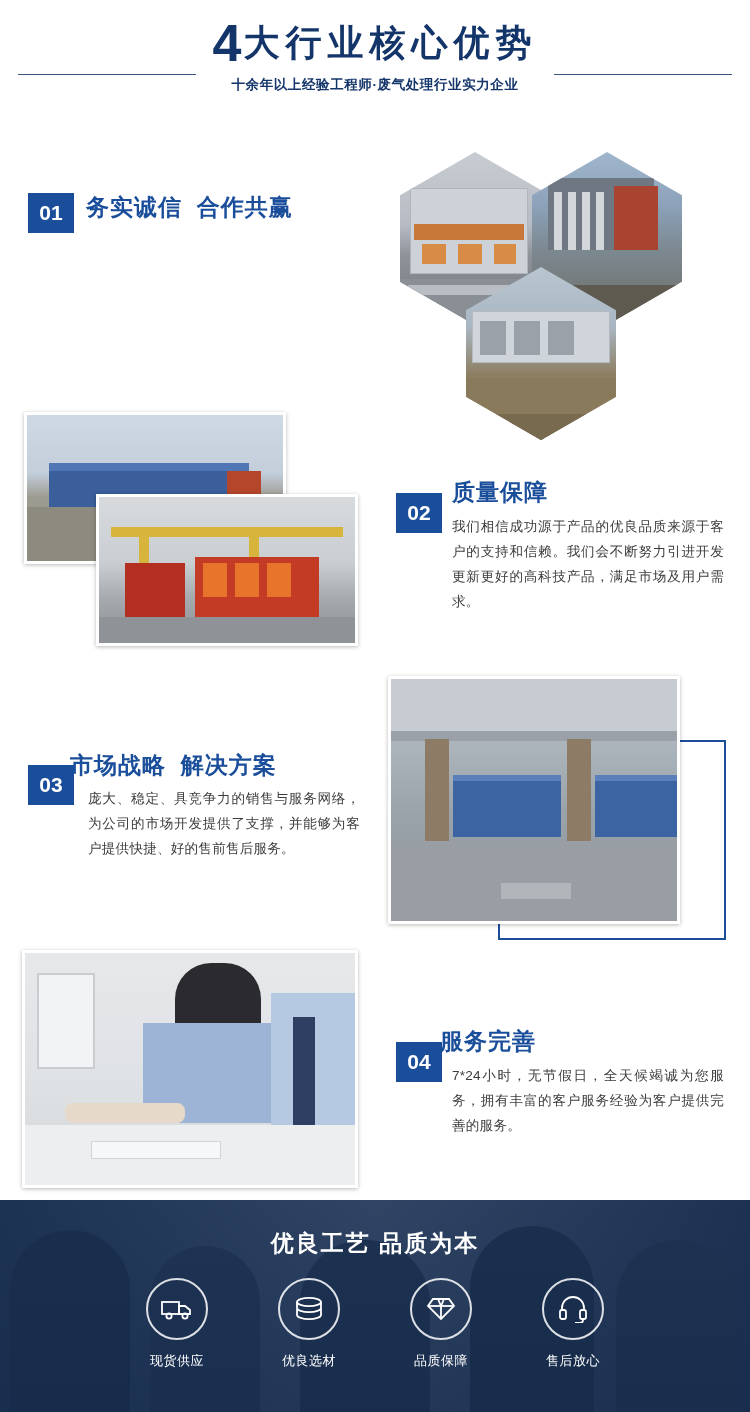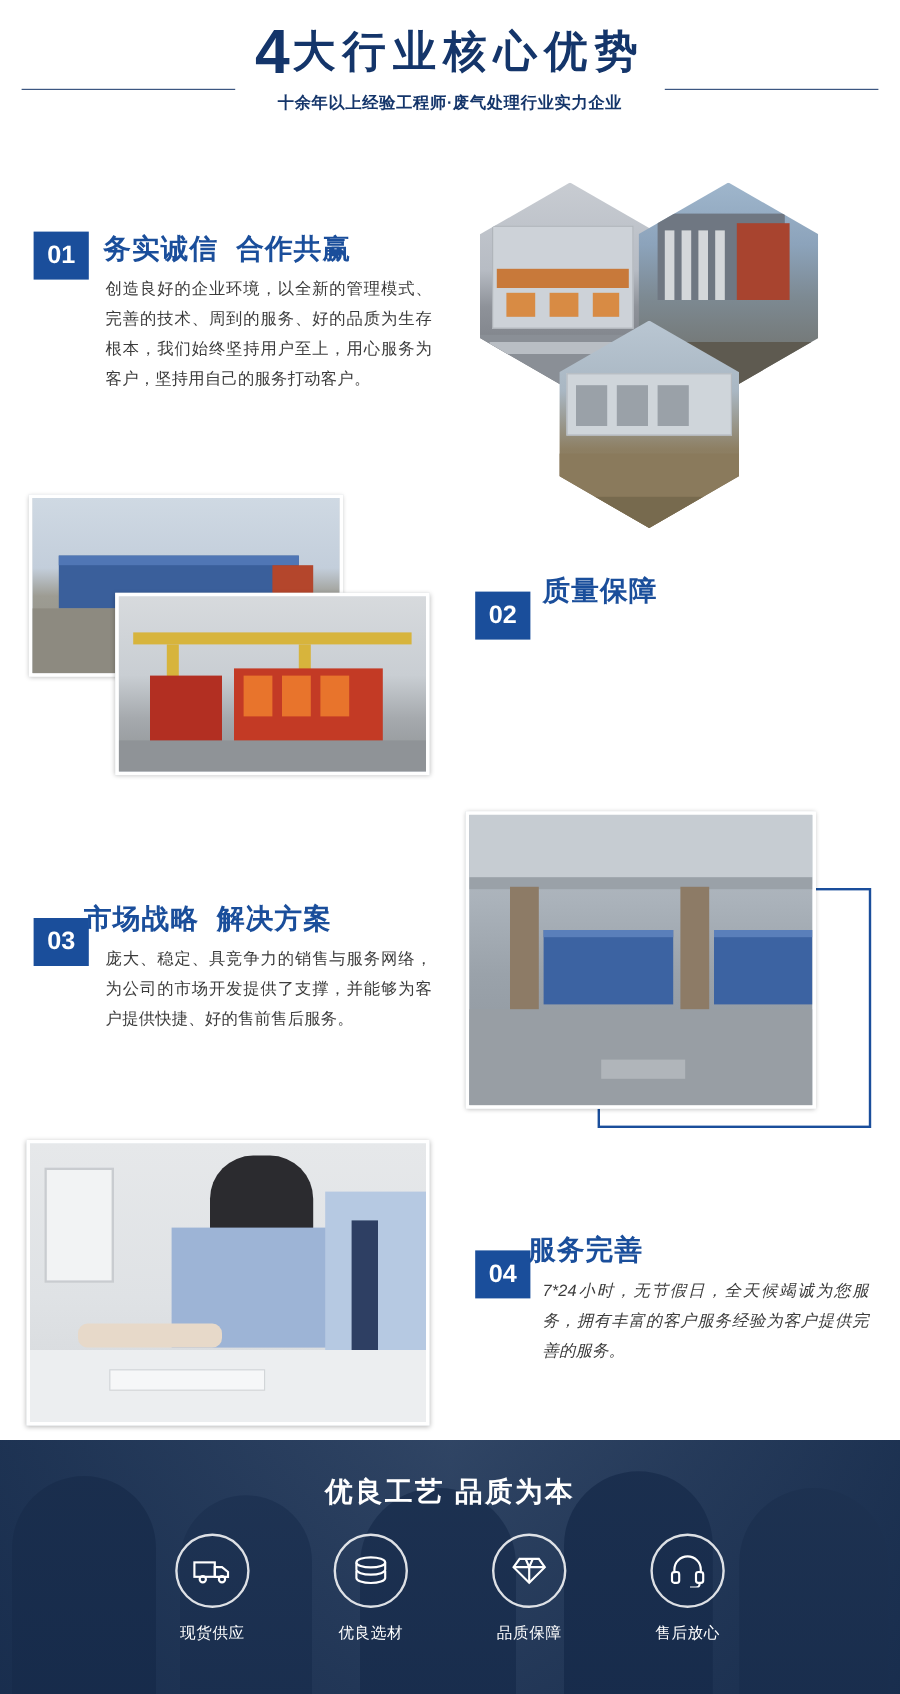--- a/index.html
+++ b/index.html
@@ -166,21 +166,20 @@
     <div class="header-rule rule-left"></div>
     <div class="header-rule rule-right"></div>
     <div class="header-title">
       <span class="num">4</span><span>大行业核心优势</span>
     </div>
     <div class="header-sub">十余年以上经验工程师·废气处理行业实力企业</div>
   </div>
 
   <div class="num-badge" style="left:28px; top:193px;">01</div>
   <div class="block-title" style="left:86px; top:192px;">务实诚信 合作共赢</div>
-  <div class="block-text" style="left:88px; top:228px; width:272px;">创造良好的企业环境，以全新的管理模式、完善的技术、周到的服务、好的品质为生存根本，我们始终坚持用户至上，用心服务为客户，坚持用自己的服务打动客户。</div>
 
   <div class="hex" style="left:400px; top:152px;">
     <div class="hex-inner" style="background:linear-gradient(180deg,#c8ccd2 0%,#b7bcc4 42%,#8e9299 60%,#6f737a 100%);">
       <div style="position:absolute;left:10px;top:36px;width:118px;height:86px;background:#cdd2d8;border:1px solid #b0b5bb;"></div>
       <div style="position:absolute;left:14px;top:72px;width:110px;height:16px;background:#c8793a;"></div>
       <div style="position:absolute;left:22px;top:92px;width:24px;height:20px;background:#d88b44;"></div>
       <div style="position:absolute;left:58px;top:92px;width:24px;height:20px;background:#d88b44;"></div>
       <div style="position:absolute;left:94px;top:92px;width:22px;height:20px;background:#d88b44;"></div>
       <div style="position:absolute;left:0;bottom:0;width:100%;height:46px;background:#8a8f96;"></div>
       <div style="position:absolute;left:8px;bottom:30px;width:130px;height:10px;background:#b9bec4;"></div>
@@ -225,20 +224,21 @@
     <div style="position:absolute;left:26px;top:66px;width:60px;height:56px;background:#b22f22;"></div>
     <div style="position:absolute;left:96px;top:60px;width:124px;height:62px;background:#c33a25;"></div>
     <div style="position:absolute;left:104px;top:66px;width:24px;height:34px;background:#e8742c;"></div>
     <div style="position:absolute;left:136px;top:66px;width:24px;height:34px;background:#e8742c;"></div>
     <div style="position:absolute;left:168px;top:66px;width:24px;height:34px;background:#e8742c;"></div>
     <div style="position:absolute;left:0;bottom:0;width:100%;height:26px;background:#8f9397;"></div>
   </div>
 
   <div class="num-badge" style="left:396px; top:493px;">02</div>
   <div class="block-title" style="left:452px; top:477px;">质量保障</div>
+  <div class="block-text" style="left:452px; top:514px; width:272px;">我们相信成功源于产品的优良品质来源于客户的支持和信赖。我们会不断努力引进开发更新更好的高科技产品，满足市场及用户需求。</div>
 
   <div class="blue-frame" style="left:498px; top:740px; width:228px; height:200px;"></div>
   <div class="photo" style="left:388px; top:676px; width:292px; height:248px;">
     <div style="position:absolute;inset:0;background:linear-gradient(180deg,#b9bfc6 0%,#aab2ba 30%,#9aa2aa 55%,#8b939b 100%);"></div>
     <div style="position:absolute;left:0;top:0;width:100%;height:58px;background:#c6ccd2;"></div>
     <div style="position:absolute;left:0;top:52px;width:100%;height:10px;background:#9aa1a8;"></div>
     <div style="position:absolute;left:34px;top:60px;width:24px;height:120px;background:#8d7b66;"></div>
     <div style="position:absolute;left:176px;top:60px;width:24px;height:120px;background:#8d7b66;"></div>
     <div style="position:absolute;left:62px;top:96px;width:108px;height:62px;background:#3c63a2;"></div>
     <div style="position:absolute;left:204px;top:96px;width:82px;height:62px;background:#3c63a2;"></div>
@@ -259,21 +259,21 @@
     <div style="position:absolute;left:118px;top:70px;width:150px;height:100px;background:#9db4d6;"></div>
     <div style="position:absolute;left:246px;top:40px;width:86px;height:160px;background:#b6c9e2;"></div>
     <div style="position:absolute;left:268px;top:64px;width:22px;height:130px;background:#2e3f63;"></div>
     <div style="position:absolute;left:40px;top:150px;width:120px;height:20px;background:#e7d9c9;border-radius:8px;"></div>
     <div style="position:absolute;left:0;bottom:0;width:100%;height:60px;background:#eceef0;"></div>
     <div style="position:absolute;left:66px;bottom:26px;width:130px;height:18px;background:#f6f7f8;border:1px solid #d2d5d8;"></div>
   </div>
 
   <div class="num-badge" style="left:396px; top:1042px;">04</div>
   <div class="block-title" style="left:440px; top:1026px;">服务完善</div>
-  <div class="block-text" style="left:452px; top:1063px; width:272px;font-style:italic;">7*24小时，无节假日，全天候竭诚为您服务，拥有丰富的客户服务经验为客户提供完善的服务。</div>
+  <div class="block-text" style="left:452px; top:1063px; width:272px;">7*24小时，无节假日，全天候竭诚为您服务，拥有丰富的客户服务经验为客户提供完善的服务。</div>
 
   <div class="footer">
     <div class="footer-photo">
       <div style="position:absolute;inset:0;background:linear-gradient(90deg,#3c4a5e 0%,#5b6a7e 18%,#7a879a 34%,#98a5b6 50%,#7b8899 66%,#596678 84%,#3a4759 100%);"></div>
       <div style="position:absolute;left:10px;top:30px;width:120px;height:182px;background:#2b3444;border-radius:60px 60px 0 0;"></div>
       <div style="position:absolute;left:150px;top:46px;width:110px;height:166px;background:#444f62;border-radius:55px 55px 0 0;"></div>
       <div style="position:absolute;left:300px;top:40px;width:130px;height:172px;background:#3a4456;border-radius:64px 64px 0 0;"></div>
       <div style="position:absolute;left:470px;top:26px;width:124px;height:186px;background:#2f3849;border-radius:62px 62px 0 0;"></div>
       <div style="position:absolute;left:616px;top:40px;width:124px;height:172px;background:#3e4857;border-radius:62px 62px 0 0;"></div>
     </div>

